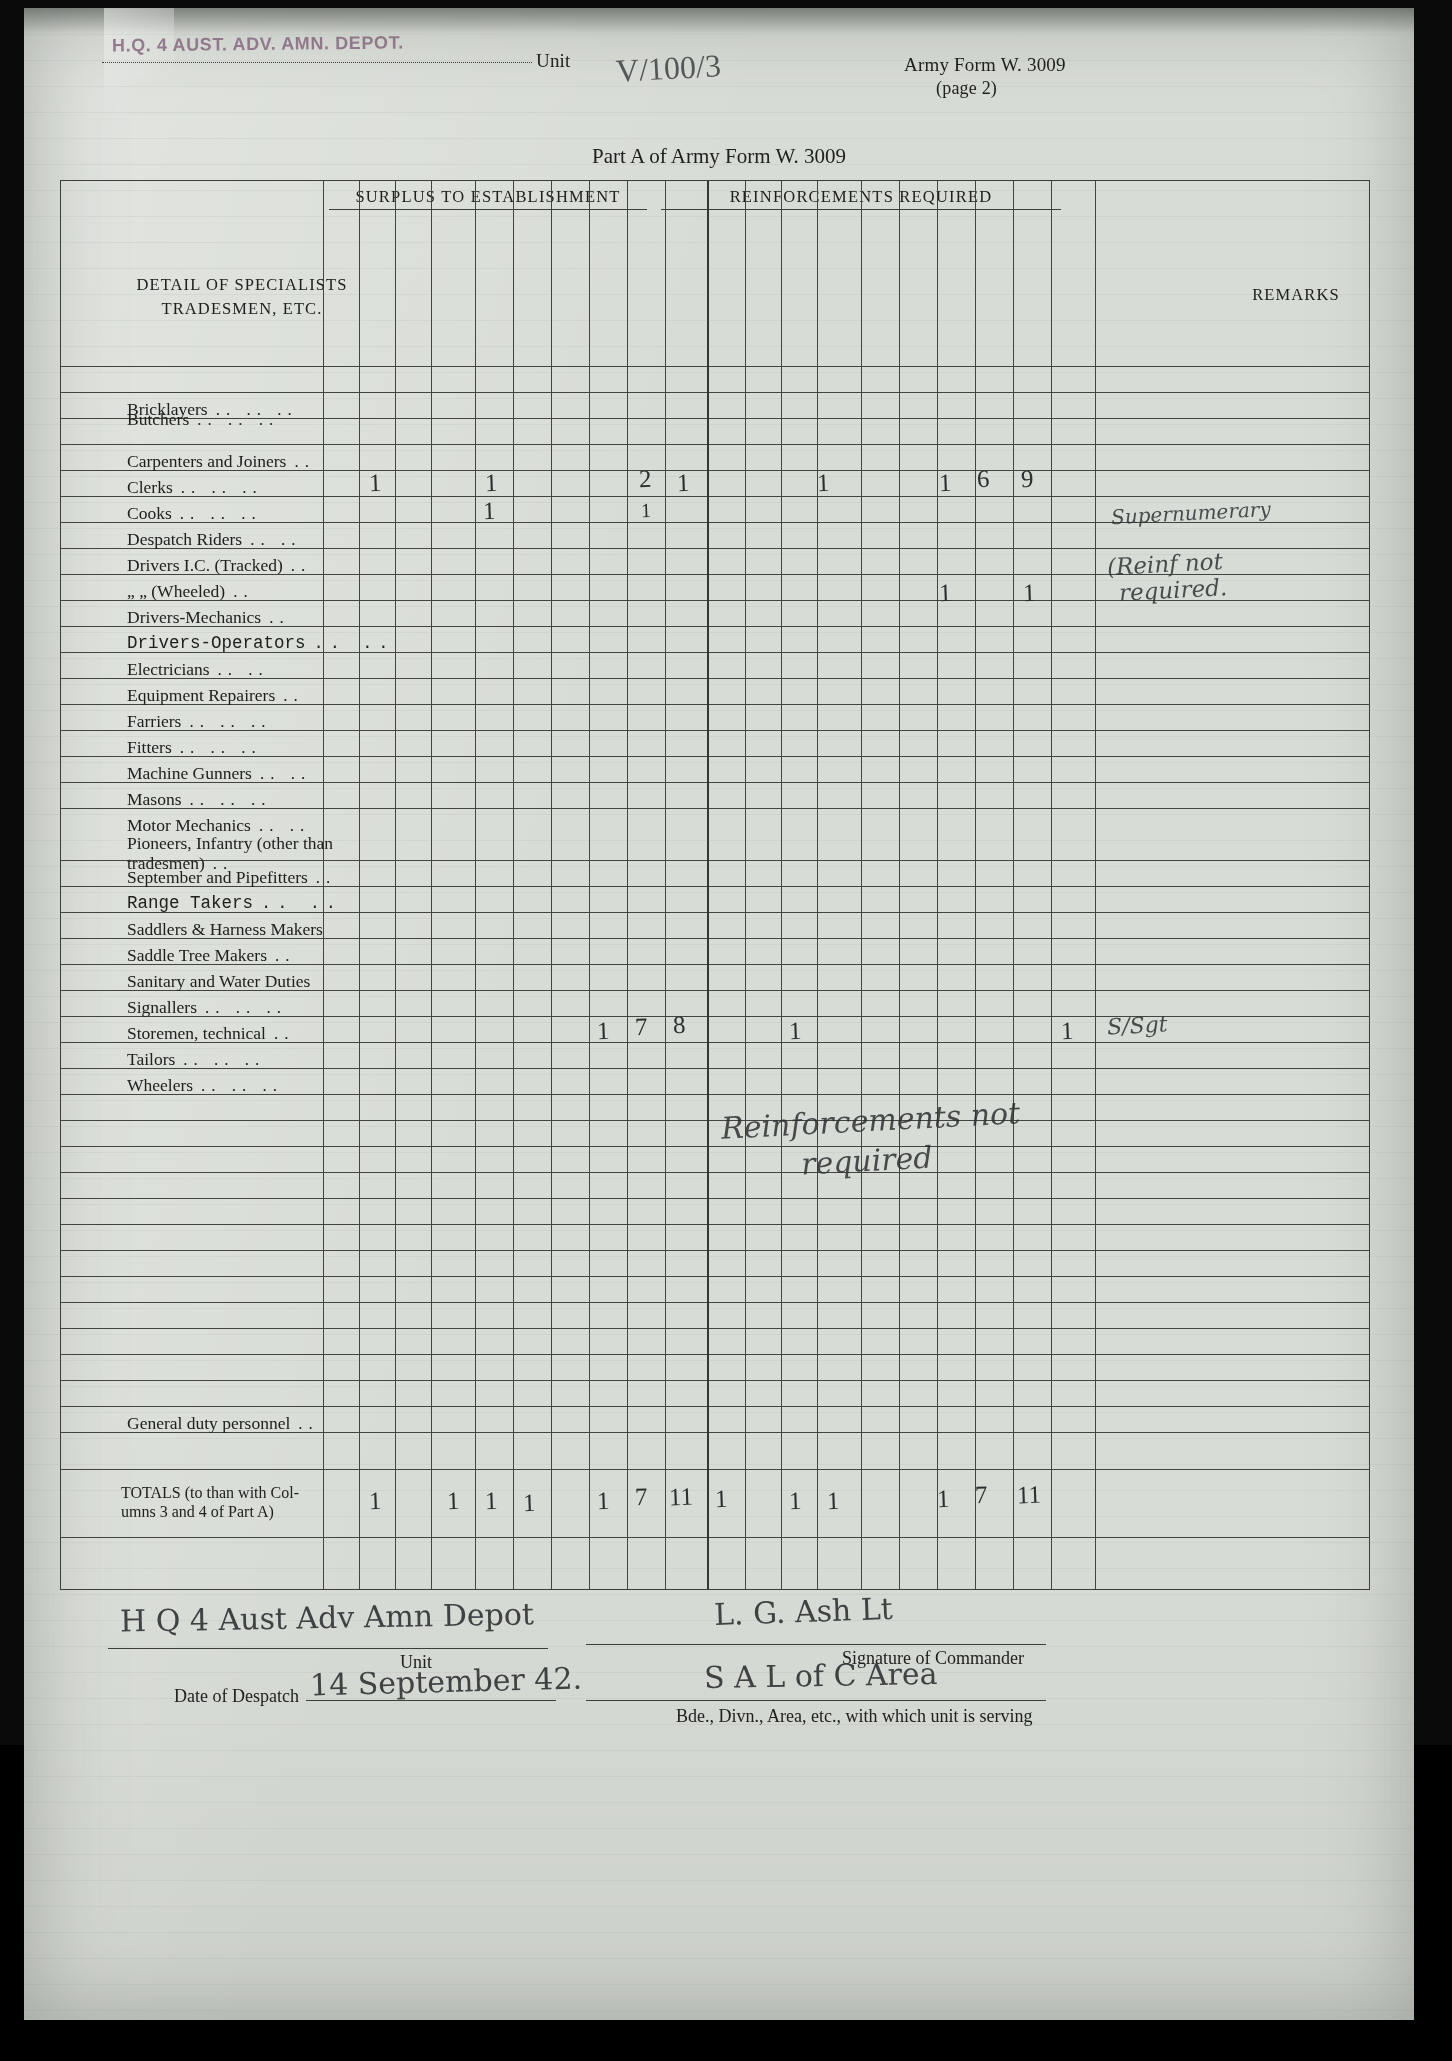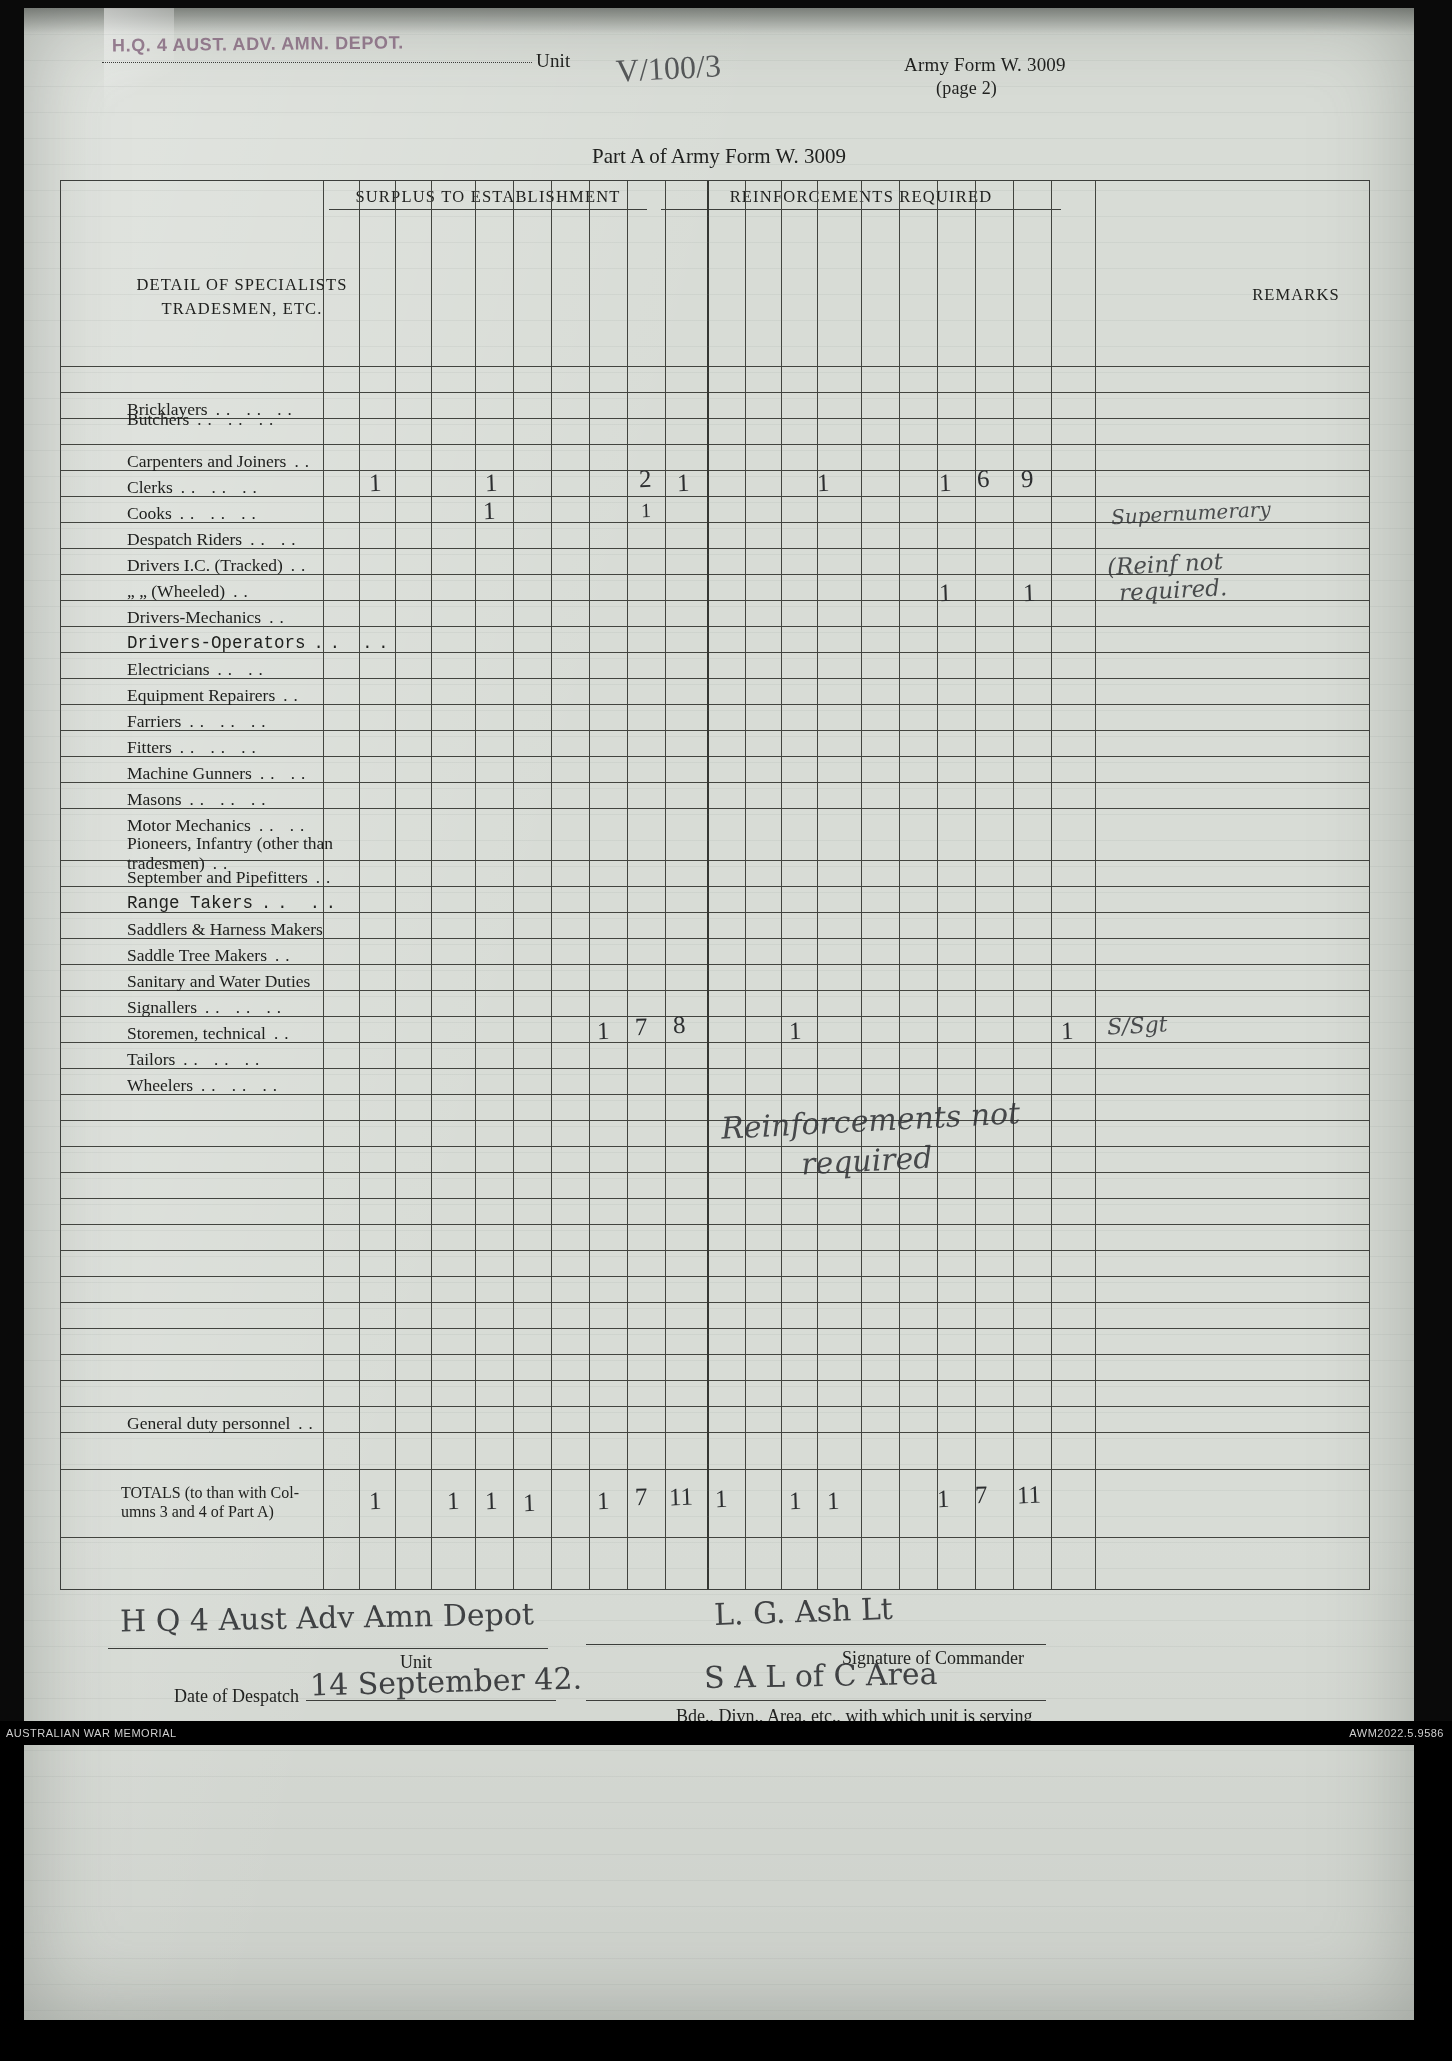--- a/index.html
+++ b/index.html
@@ -469,17 +469,13 @@
 
     <div class="foot-label" style="left:150px; top:1678px;">Date of Despatch</div>
     <div class="foot-hand" style="left:286px; top:1656px; transform: rotate(-1.5deg);">14 September 42.</div>
     <div class="foot-rule" style="left:282px; top:1692px; width:250px;"></div>
 
     <div class="foot-hand" style="left:680px; top:1650px; transform: rotate(-1deg);">S A L of C Area</div>
     <div class="foot-rule" style="left:562px; top:1692px; width:460px;"></div>
     <div class="foot-label" style="left:652px; top:1698px;">Bde., Divn., Area, etc., with which unit is serving</div>
   </div>
 
-  <div id="bottombar">
-    <div class="left">AUSTRALIAN WAR MEMORIAL</div>
-    <div class="right">AWM2022.5.9586</div>
-  </div>
 </div>
 
 </body></html>

